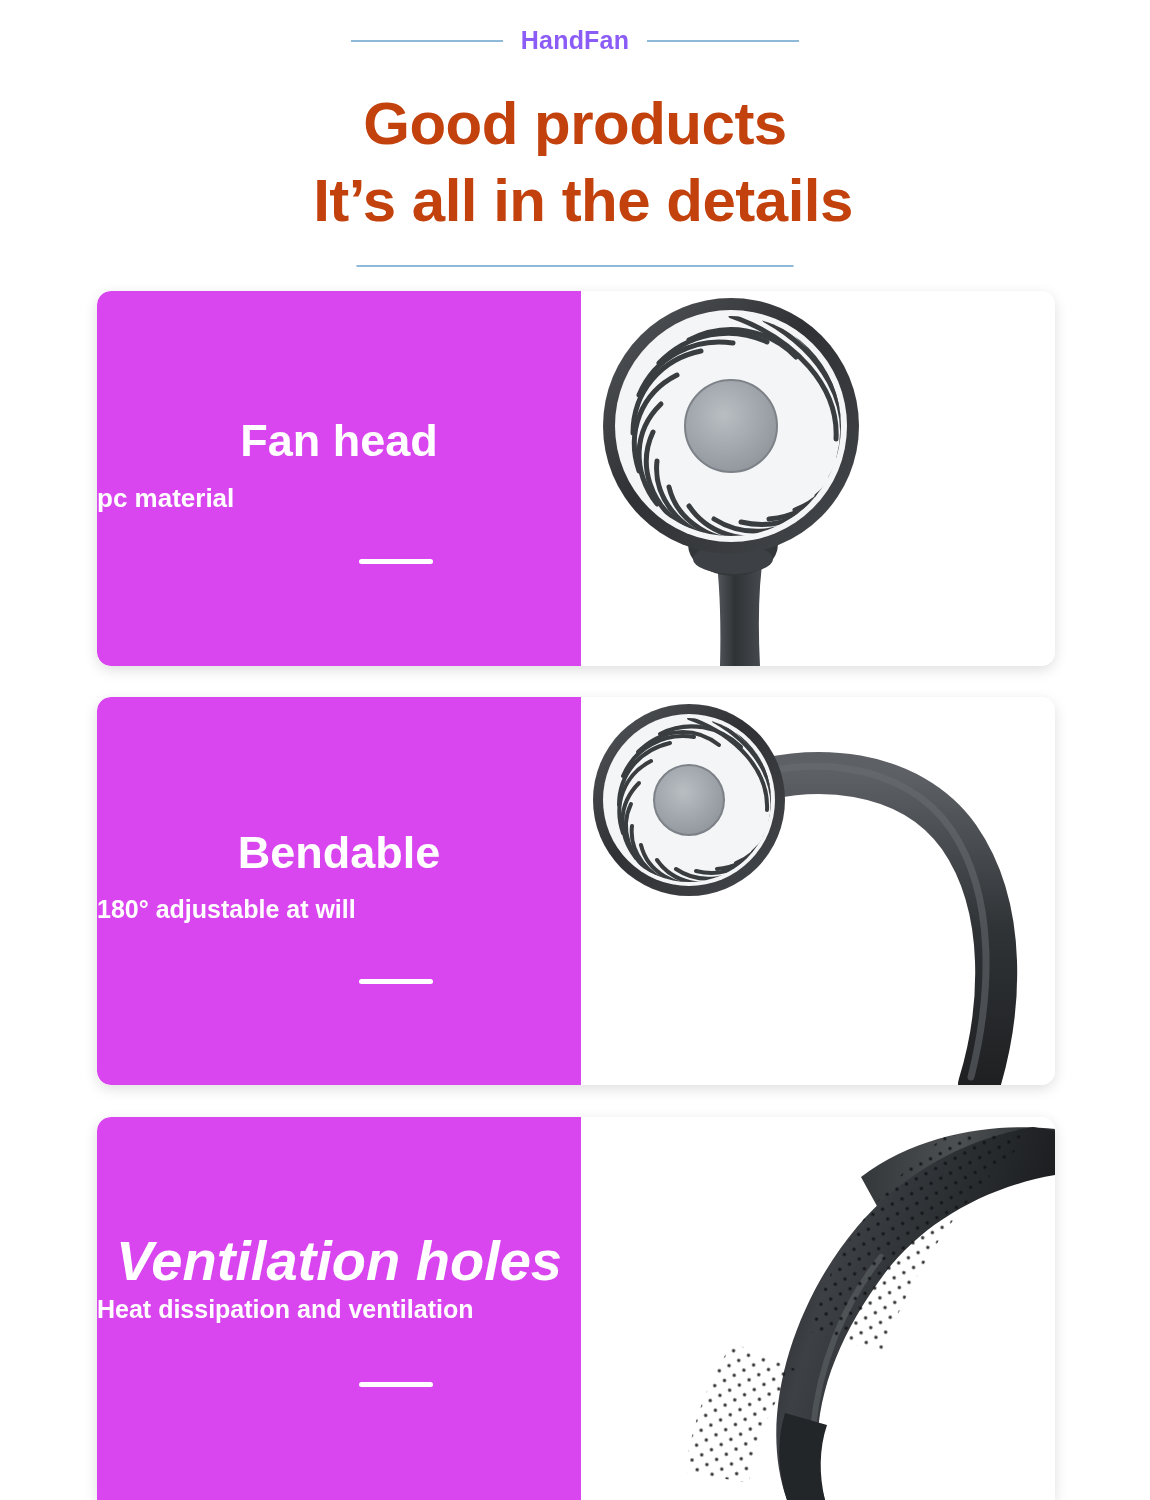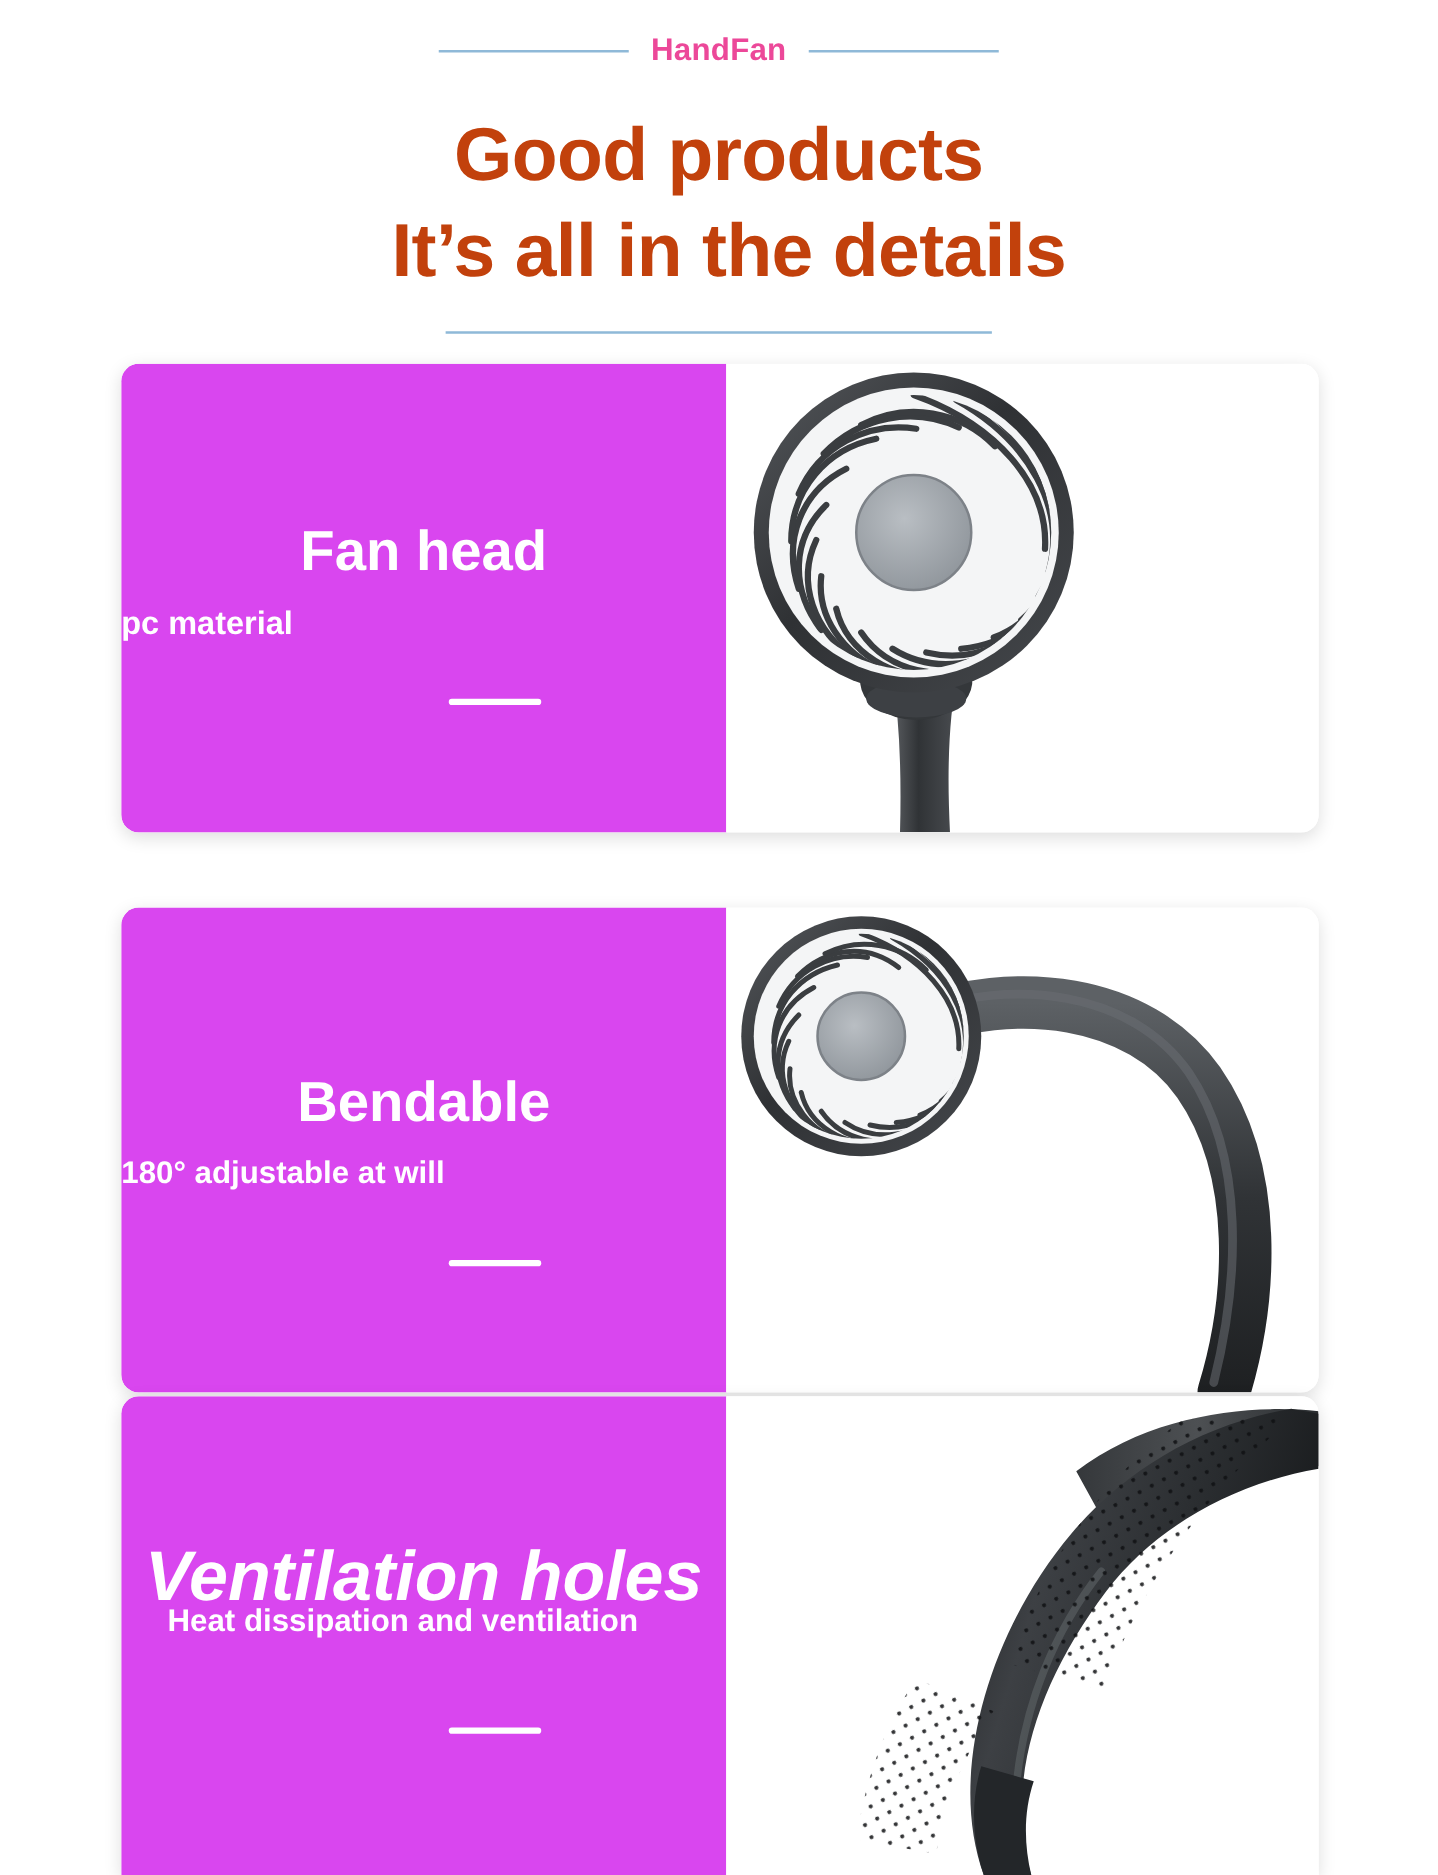--- a/index.html
+++ b/index.html
@@ -34,21 +34,21 @@
     justify-content: center;
   }
   .brand-rule {
     width: 152px;
     height: 2px;
     background: #8fb9d8;
   }
   .brand-name {
     font-size: 25px;
     font-weight: bold;
-    color: #ec4899;
+    color: #8b5cf6;
     margin: 0 18px;
     letter-spacing: 0.2px;
     white-space: nowrap;
   }
   .headline {
     position: absolute;
     top: 86px;
     left: 0;
     width: 100%;
     color: #c2410c;
@@ -72,21 +72,21 @@
   .card {
     position: absolute;
     left: 97px;
     width: 958px;
     background: #ffffff;
     border-radius: 14px;
     box-shadow: 0 4px 14px rgba(0,0,0,0.13);
     overflow: hidden;
   }
   #card-0 { top: 291px;  height: 375px; }
-  #card-1 { top: 726px;  height: 388px; }
+  #card-1 { top: 697px;  height: 388px; }
   #card-2 { top: 1117px; height: 383px; border-bottom-left-radius: 0; border-bottom-right-radius: 0; }
 
   .card-left {
     position: absolute;
     top: 0; left: 0;
     width: 484px;
     height: 100%;
     background: #d946ef;
     border-radius: 14px 0 0 14px;
     color: #ffffff;
@@ -124,21 +124,21 @@
   
   #card-0 .card-title { top: 127px; }
   #card-0 .card-sub   { top: 194px; font-size: 26px; }
   #card-0 .card-dash  { top: 268px; left: 262px; }
 
   #card-1 .card-title { top: 133px; }
   #card-1 .card-sub   { top: 200px; font-size: 25px; }
   #card-1 .card-dash  { top: 282px; left: 262px; }
 
   #card-2 .card-title { top: 116px; font-size: 56px; font-style: italic; }
-  #card-2 .card-sub   { top: 168px; font-size: 25px; padding-left: 37px; }
+  #card-2 .card-sub   { top: 180px; font-size: 25px; }
   #card-2 .card-dash  { top: 265px; left: 262px; }
 
   .card-right {
     position: absolute;
     top: 0; left: 484px;
     width: 474px;
     height: 100%;
     background: #ffffff;
     overflow: hidden;
   }

